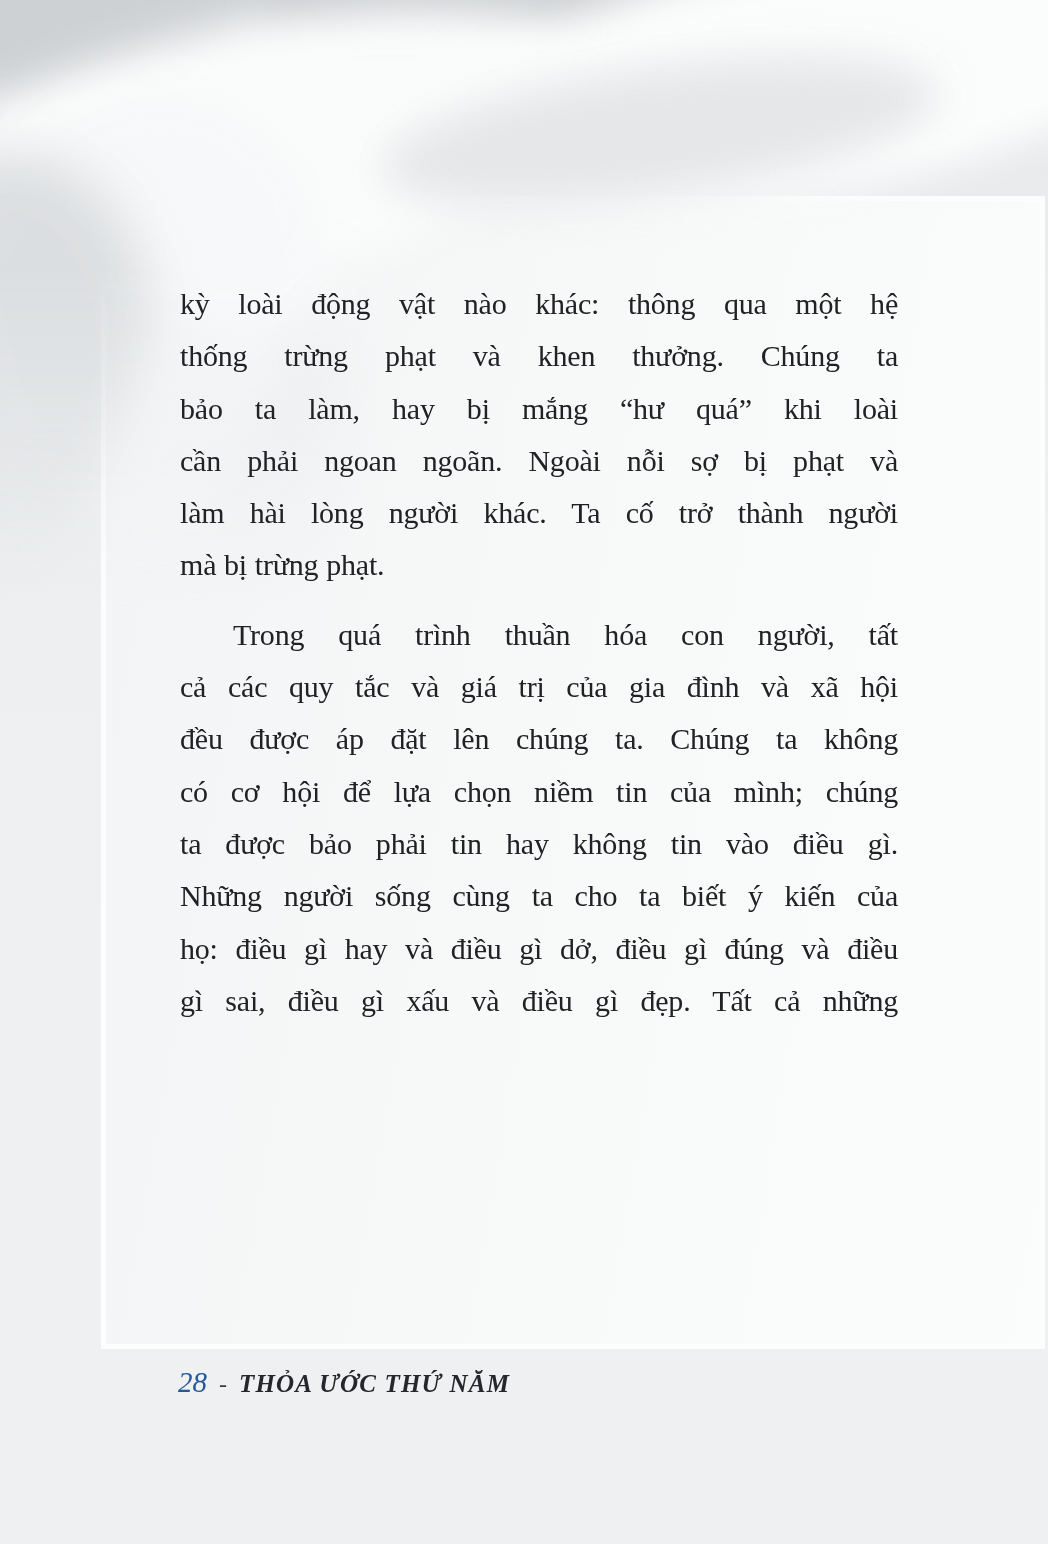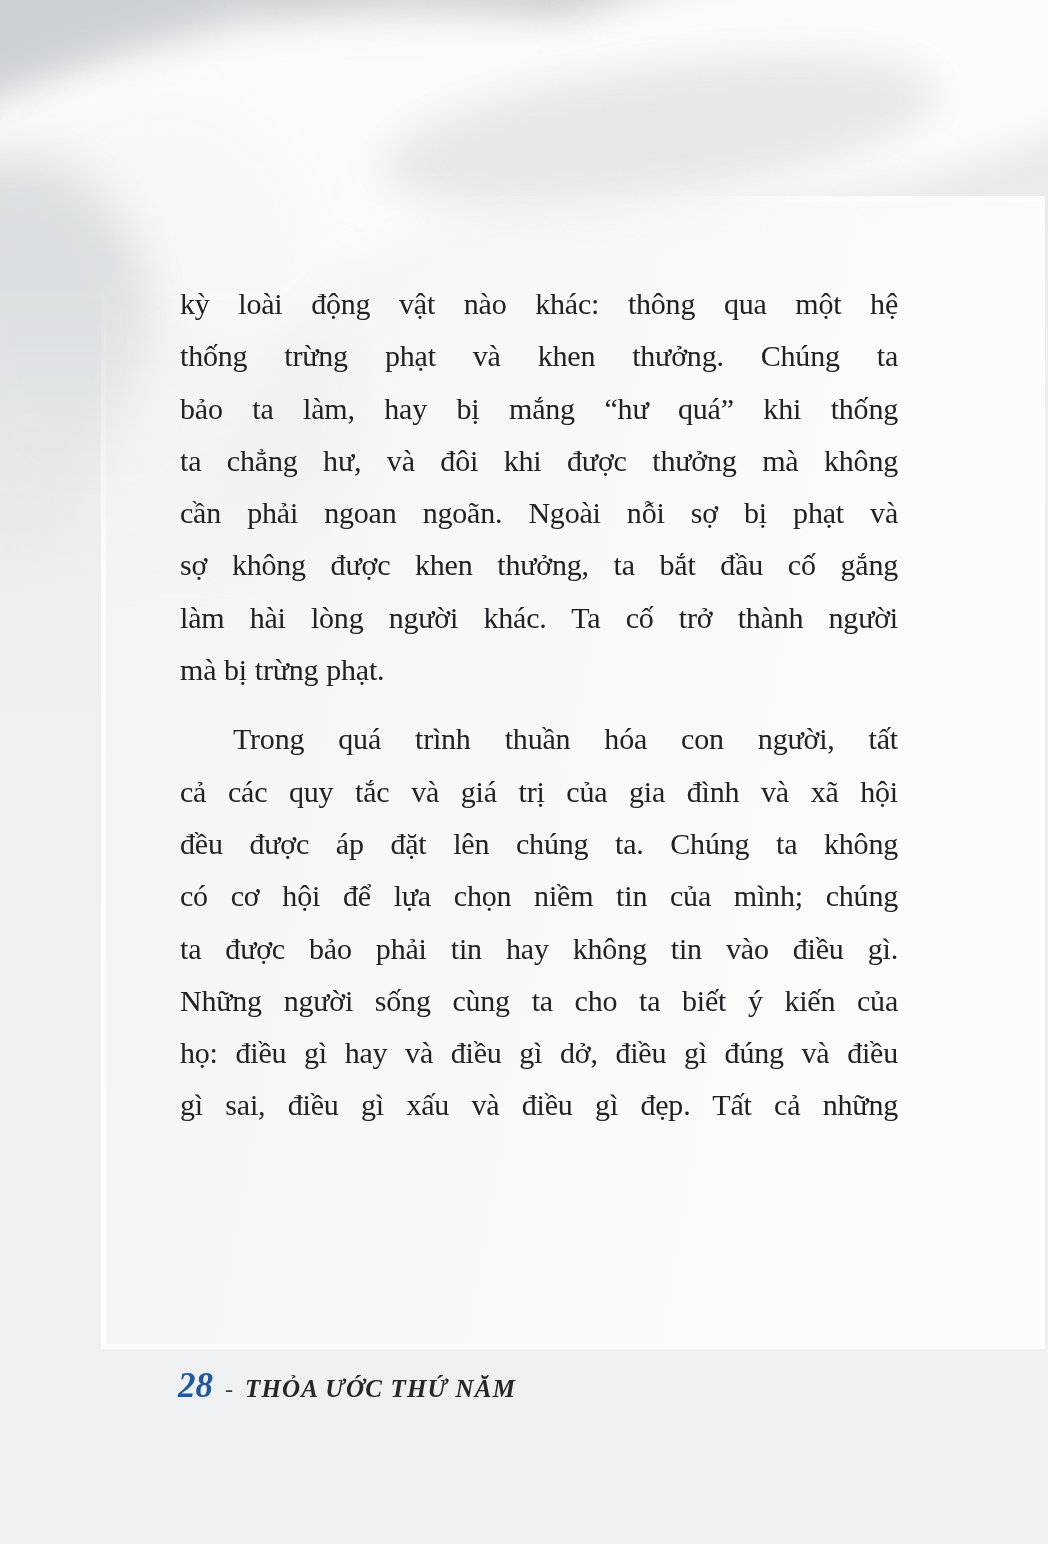--- a/index.html
+++ b/index.html
@@ -46,21 +46,21 @@
     text-align:justify;text-align-last:justify;
   }
   .line.short{text-align-last:left;}
   .line.indent{padding-left:53px;}
   
   .footer{
     position:absolute;left:178px;top:1366px;
     display:flex;align-items:baseline;gap:12px;
     font-style:italic;white-space:nowrap;
   }
-  .pagenum{font-size:35px;font-weight:700;color:#23589a;}
+  .pagenum{font-size:29px;font-weight:400;color:#23589a;}
   .sep{font-size:24px;font-weight:400;color:#3a3a40;}
   .booktitle{font-size:25px;font-weight:700;color:#26262b;letter-spacing:1.2px;}
 </style>
 </head>
 <body>
 
 <div class="screen">
   <div class="page-bg"></div>
 
   <div class="card"></div>
@@ -75,24 +75,22 @@
     <div class="fold f7"></div>
     <div class="fold f8"></div>
     <div class="fold f9"></div>
     <div class="fold f10"></div>
   </div>
 
   <main class="textblock" id="textblock">
       <div class="para">
         <div class="line">kỳ loài động vật nào khác: thông qua một hệ</div>
         <div class="line">thống trừng phạt và khen thưởng. Chúng ta</div>
-        <div class="line">bảo ta làm, hay bị mắng “hư quá” khi thống</div>
-        <div class="line">ta chẳng hư, và đôi khi được thưởng mà không</div>
+        <div class="line">bảo ta làm, hay bị mắng “hư quá” khi loài</div>
         <div class="line">cần phải ngoan ngoãn. Ngoài nỗi sợ bị phạt và</div>
-        <div class="line">sợ không được khen thưởng, ta bắt đầu cố gắng</div>
         <div class="line">làm hài lòng người khác. Ta cố trở thành người</div>
         <div class="line short">mà bị trừng phạt.</div>
       </div>
       <div class="para">
         <div class="line indent">Trong quá trình thuần hóa con người, tất</div>
         <div class="line">cả các quy tắc và giá trị của gia đình và xã hội</div>
         <div class="line">đều được áp đặt lên chúng ta. Chúng ta không</div>
         <div class="line">có cơ hội để lựa chọn niềm tin của mình; chúng</div>
         <div class="line">ta được bảo phải tin hay không tin vào điều gì.</div>
         <div class="line">Những người sống cùng ta cho ta biết ý kiến của</div>

